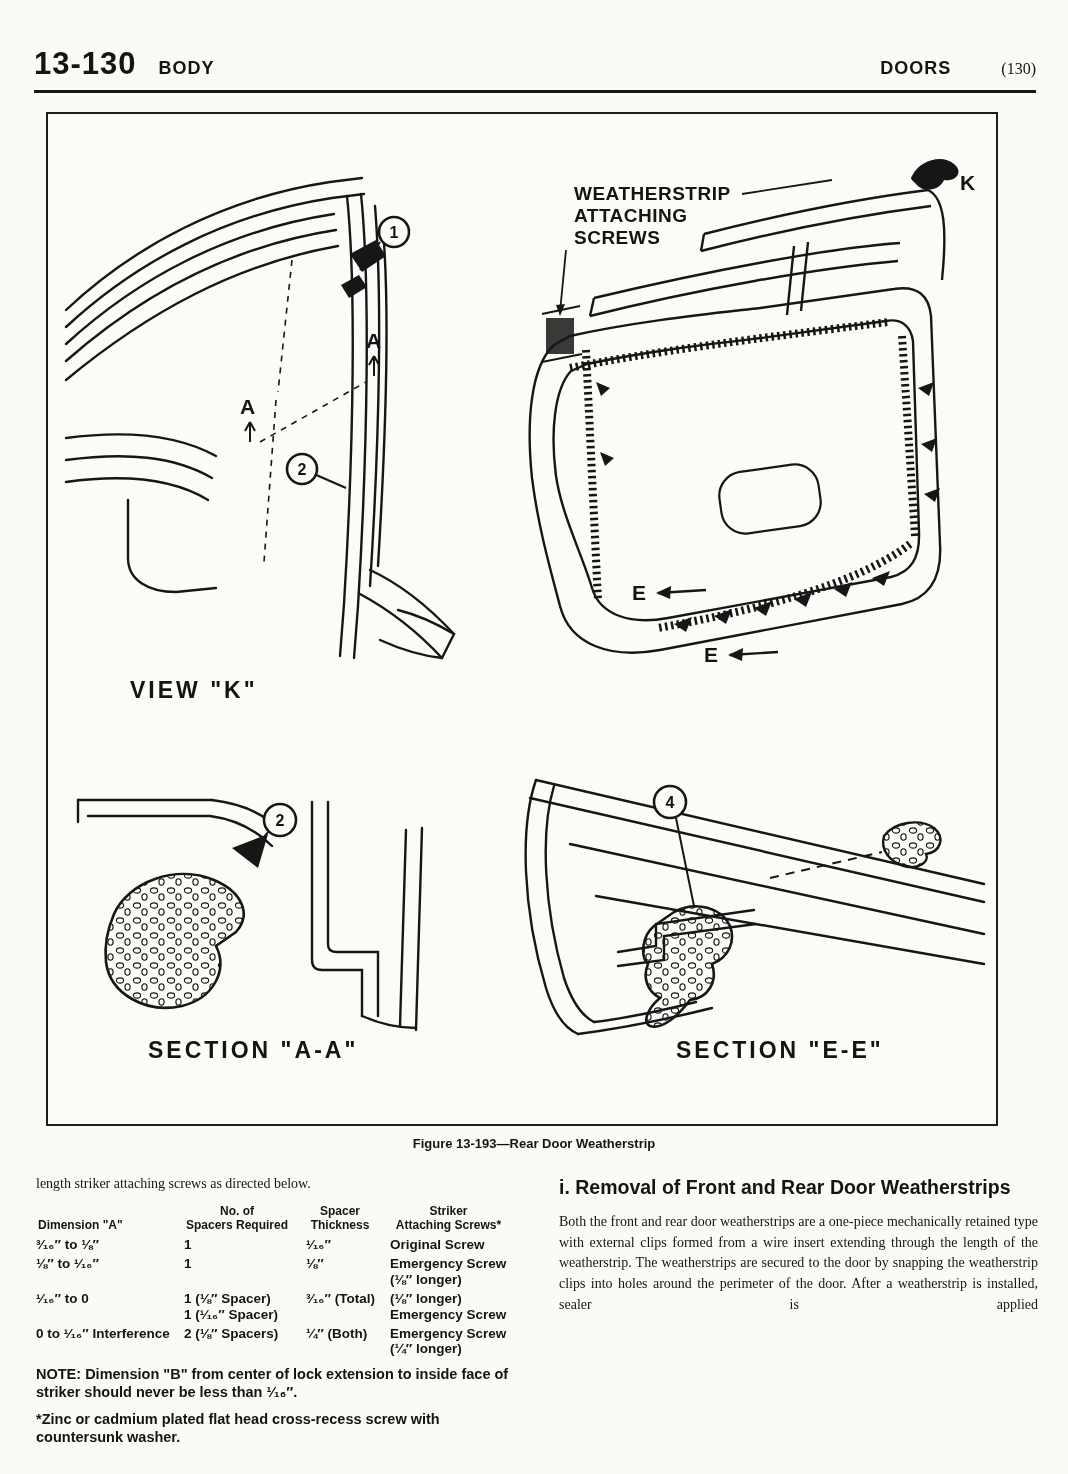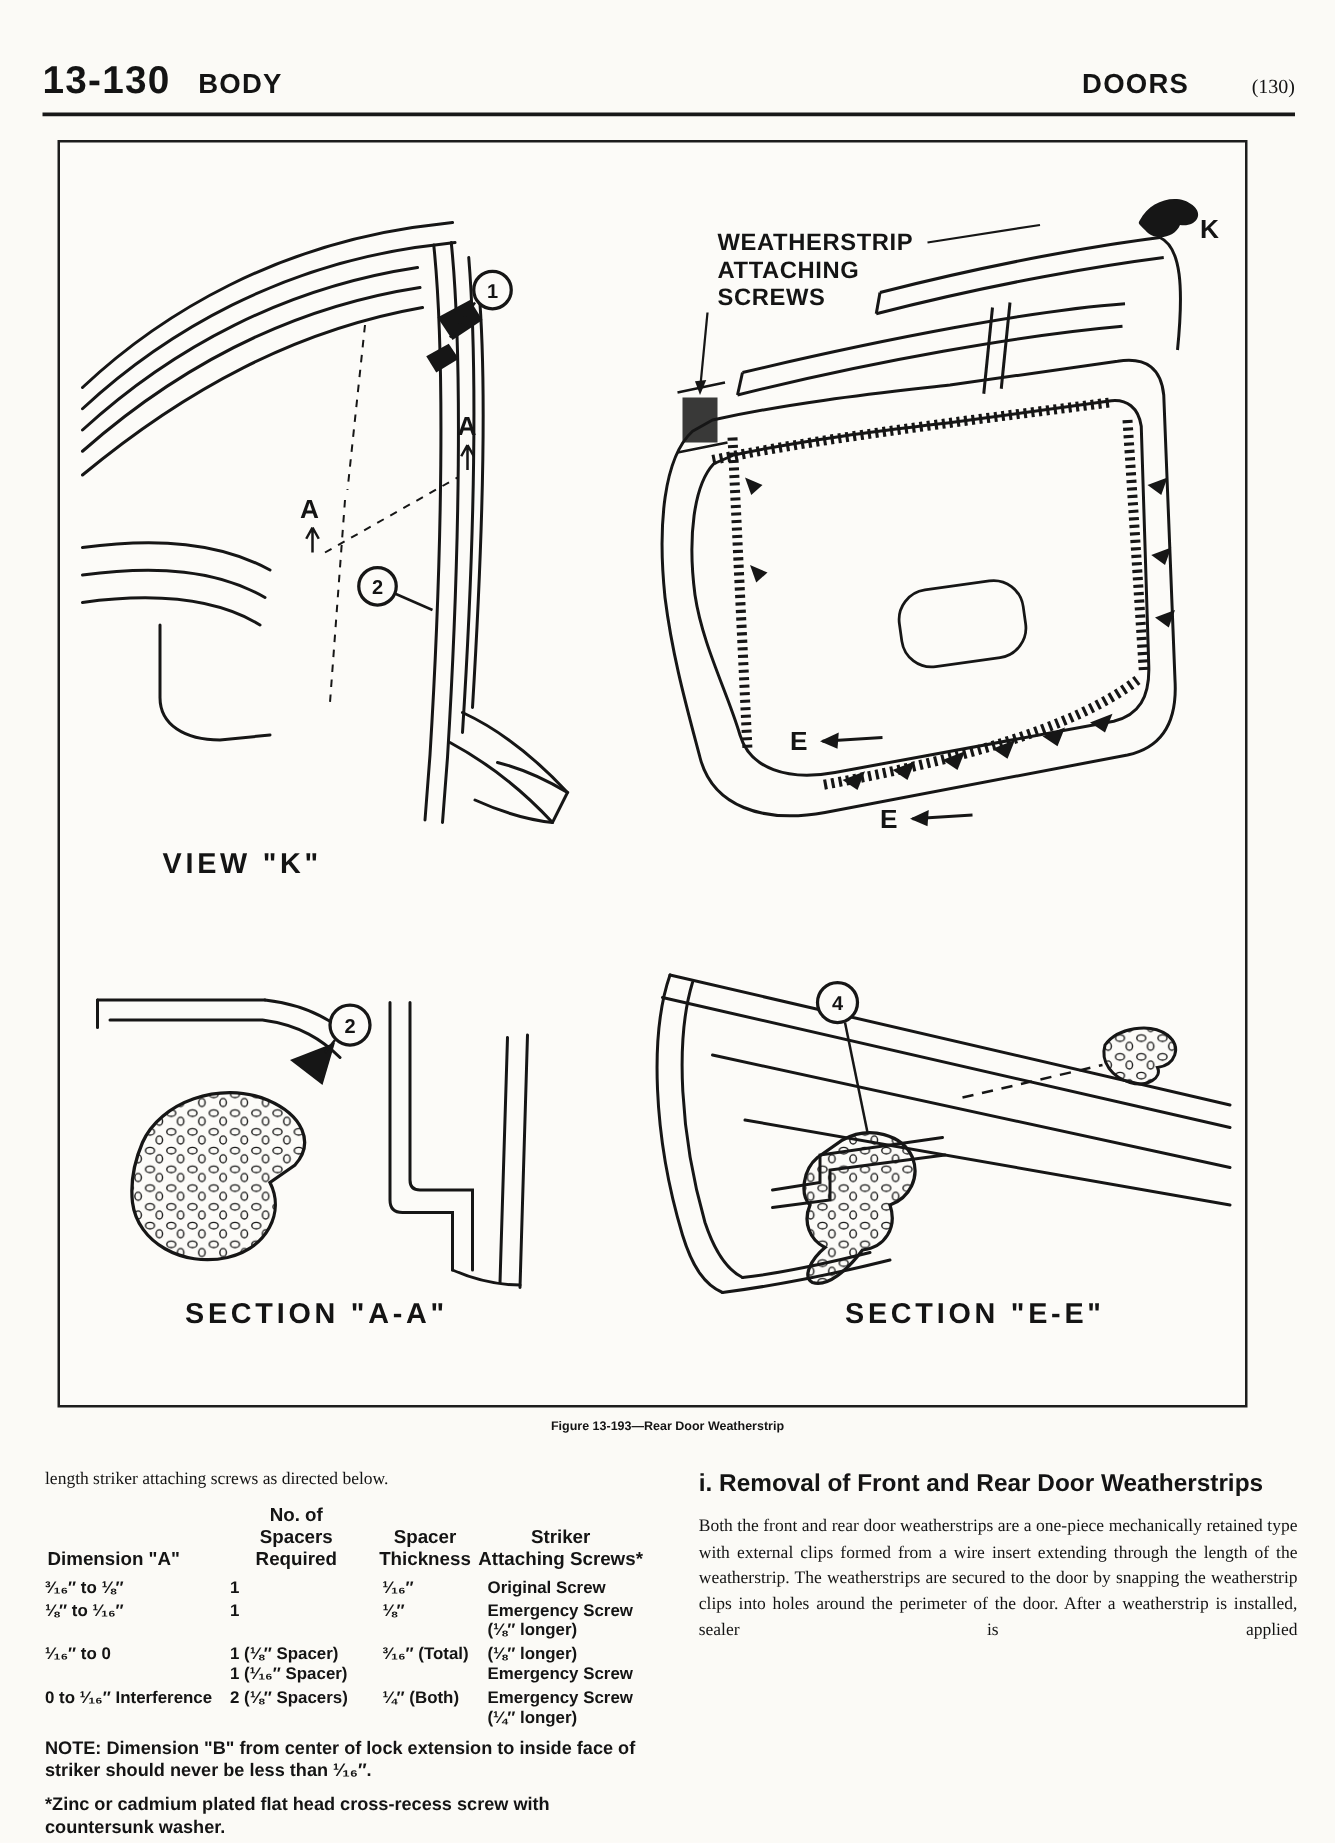--- a/index.html
+++ b/index.html
@@ -15,21 +15,21 @@
 
   
   .hdr {
     position:absolute; left:34px; top:46px; width:1002px;
     display:flex; justify-content:space-between; align-items:baseline;
     border-bottom:3px solid #181818; padding-bottom:8px;
     font-family:"Liberation Sans", sans-serif; font-weight:700;
   }
   .hdr-left, .hdr-right { display:flex; align-items:baseline; }
   .pgnum { font-size:31px; letter-spacing:1px; }
-  .sect  { font-size:22px; margin-left:22px; letter-spacing:1px; }
+  .sect  { font-size:18px; margin-left:22px; letter-spacing:1px; }
   .hdr-right .sect { margin-left:0; }
   .pgref { font-family:"Liberation Serif", serif; font-weight:400; font-size:16px; margin-left:50px; }
 
   
   .figure-box {
     position:absolute; left:46px; top:112px; width:952px; height:1014px;
     border:2px solid #1d1d1d; background:#fcfbf8;
   }
   .art { position:absolute; }
   .art-view-k { left:16px;  top:28px;  width:430px; height:580px; }
@@ -38,21 +38,21 @@
   .art-ee     { left:452px; top:652px; width:486px; height:340px; }
 
   .art text { font-family:"Liberation Sans", sans-serif; fill:#141414; }
   .svgnum  { font-size:16px; font-weight:700; }
   .svglet  { font-size:21px; font-weight:700; }
   .svglbl  { font-size:23px; font-weight:700; letter-spacing:3px; }
   .svglbl2 { font-size:19px; font-weight:700; letter-spacing:.5px; }
 
   .caption {
     position:absolute; top:1136px; left:0; width:1068px; text-align:center;
-    font-family:"Liberation Sans", sans-serif; font-weight:700; font-size:10px;
+    font-family:"Liberation Sans", sans-serif; font-weight:700; font-size:13px;
   }
 
   
   .cols {
     position:absolute; left:36px; top:1174px; width:1002px;
     display:flex; gap:44px;
   }
   .col-left  { width:479px; }
   .col-right { width:479px; }
 
@@ -65,21 +65,21 @@
     padding-left:25px; text-indent:-25px; margin-bottom:12px;
   }
 
   .tbl {
     display:grid; grid-template-columns:140px 122px 84px 1fr;
     row-gap:3px; margin-top:9px;
     font-family:"Liberation Sans", sans-serif; font-weight:700;
     font-size:13.5px; line-height:1.18;
   }
   .tbl > div { white-space:pre-line; }
-  .th { font-size:15px; text-align:center; align-self:end; padding-bottom:2px; }
+  .th { font-size:12px; text-align:center; align-self:end; padding-bottom:2px; }
   .th.c0 { text-align:left; padding-left:2px; }
   .td { padding-left:8px; }
   .td.c0 { padding-left:0; }
 
   .note {
     margin-top:9px;
     font-family:"Liberation Sans", sans-serif; font-weight:700;
     font-size:14.5px; line-height:1.24;
   }
 </style>

